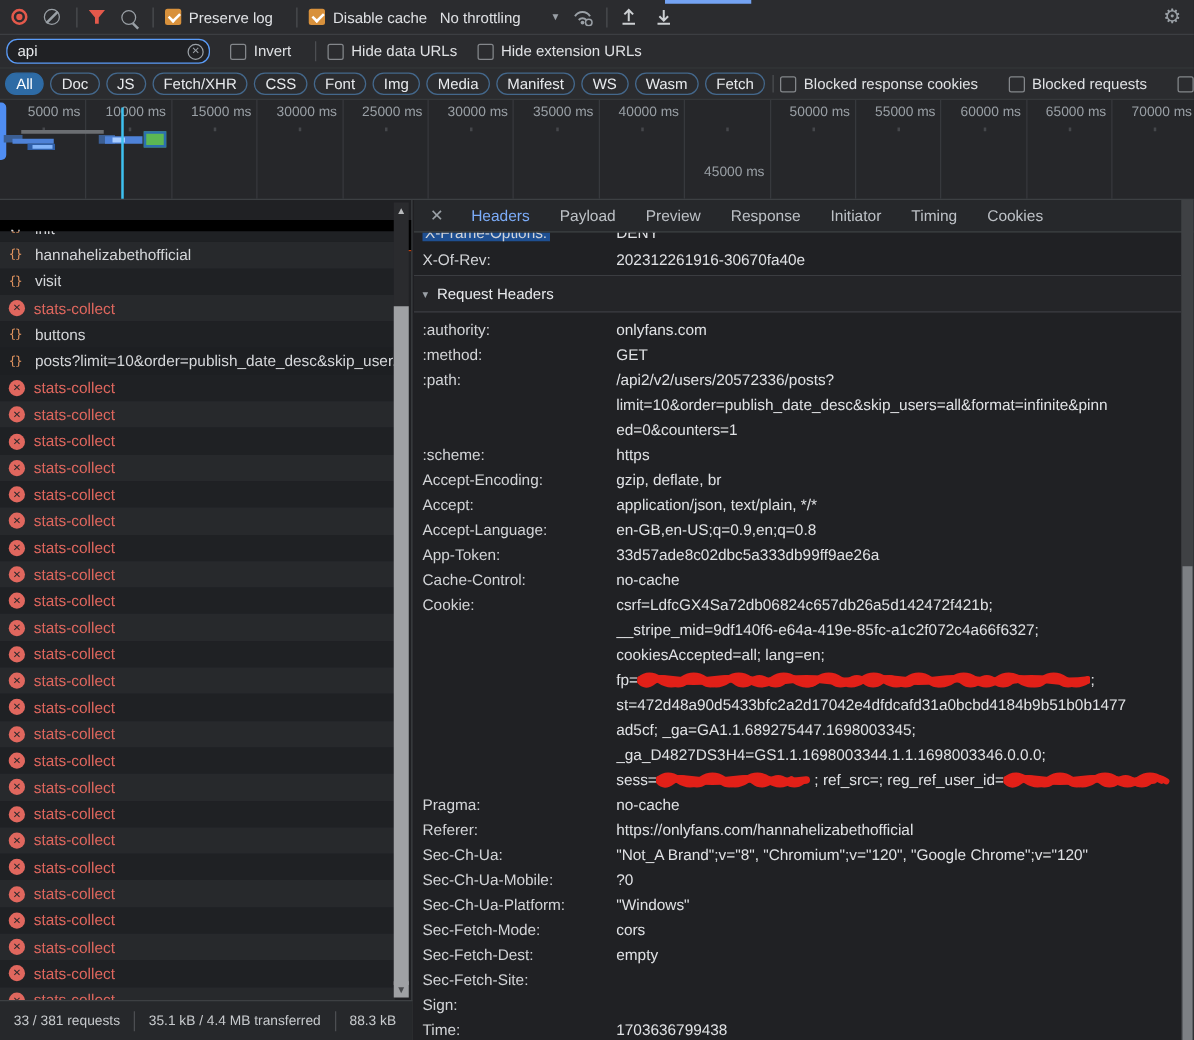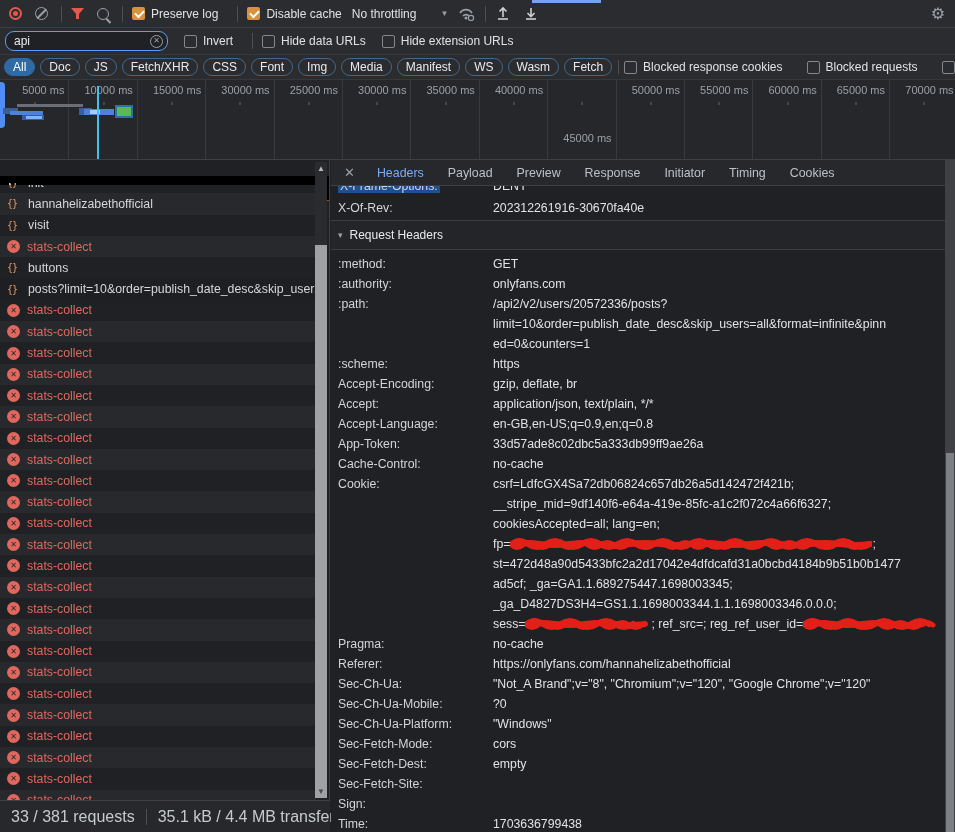--- a/index.html
+++ b/index.html
@@ -68,21 +68,21 @@
   .json-icon{flex:none;width:16px;margin-right:5px;color:#e0935f;font-family:"DejaVu Sans Mono",monospace;font-size:10px;letter-spacing:-1px;}
   .err-icon{flex:none;width:13px;height:13px;margin-right:7px;border-radius:50%;background:#e0675e;
     color:#26282b;font-size:8px;line-height:13px;text-align:center;font-weight:bold;}
   
   #l-scroll{position:absolute;right:2px;top:2px;width:12px;height:636px;background:#2a2b2e;}
   #l-scroll .arr{position:absolute;left:0;width:12px;height:13px;color:#b9bbbd;font-size:8px;text-align:center;line-height:13px;}
   #l-scroll .arr.down{bottom:0;background:#9fa1a4;color:#4a4c4f;}
   #l-scroll .thumb{position:absolute;left:0;top:83px;width:12px;height:543px;background:#9fa1a4;}
   
   #statusbar{position:absolute;left:0;bottom:0;width:330px;height:32px;background:#26282b;
-    border-top:1px solid #3d4043;display:flex;align-items:center;color:#c7cacd;font-size:16px;}
+    border-top:1px solid #3d4043;display:flex;align-items:center;color:#c7cacd;font-size:11px;}
   .sb-item{padding:0 11px;white-space:nowrap;}
   .sb-div{width:1px;height:16px;background:#4c4e52;flex:none;}
 
   
   #right-panel{position:absolute;left:331px;top:160px;width:624px;height:672px;background:#202124;overflow:hidden;}
   #tabbar{position:absolute;left:0;top:0;width:100%;height:26px;background:#26282b;
     border-bottom:1px solid #3d4043;display:flex;align-items:center;}
   #tab-close{color:#9aa0a6;font-size:13px;padding:0 10px 0 13px;}
   .dtab{padding:0 12px;color:#bdc1c6;font-size:12.4px;line-height:26px;white-space:nowrap;}
   .dtab.active{color:#7cacf8;}
@@ -398,29 +398,29 @@
     <div class="hrow" id="xofrev-row">
       <div class="hname">X-Of-Rev:</div>
       <div class="hval">202312261916-30670fa40e</div>
     </div>
     <div id="sec-header">
       <span class="tri">▾</span>
       <span>Request Headers</span>
     </div>
     <div id="headers-rows">
         <div class="hrow">
+          <div class="hname">:authority:</div>
+          <div class="hval">
+            <div class="vline">onlyfans.com</div>
+          </div>
+        </div>
+        <div class="hrow">
           <div class="hname">:method:</div>
           <div class="hval">
             <div class="vline">GET</div>
-          </div>
-        </div>
-        <div class="hrow">
-          <div class="hname">:authority:</div>
-          <div class="hval">
-            <div class="vline">onlyfans.com</div>
           </div>
         </div>
         <div class="hrow">
           <div class="hname">:path:</div>
           <div class="hval">
             <div class="vline">/api2/v2/users/20572336/posts?</div>
             <div class="vline">limit=10&amp;order=publish_date_desc&amp;skip_users=all&amp;format=infinite&amp;pinn</div>
             <div class="vline">ed=0&amp;counters=1</div>
           </div>
         </div>

